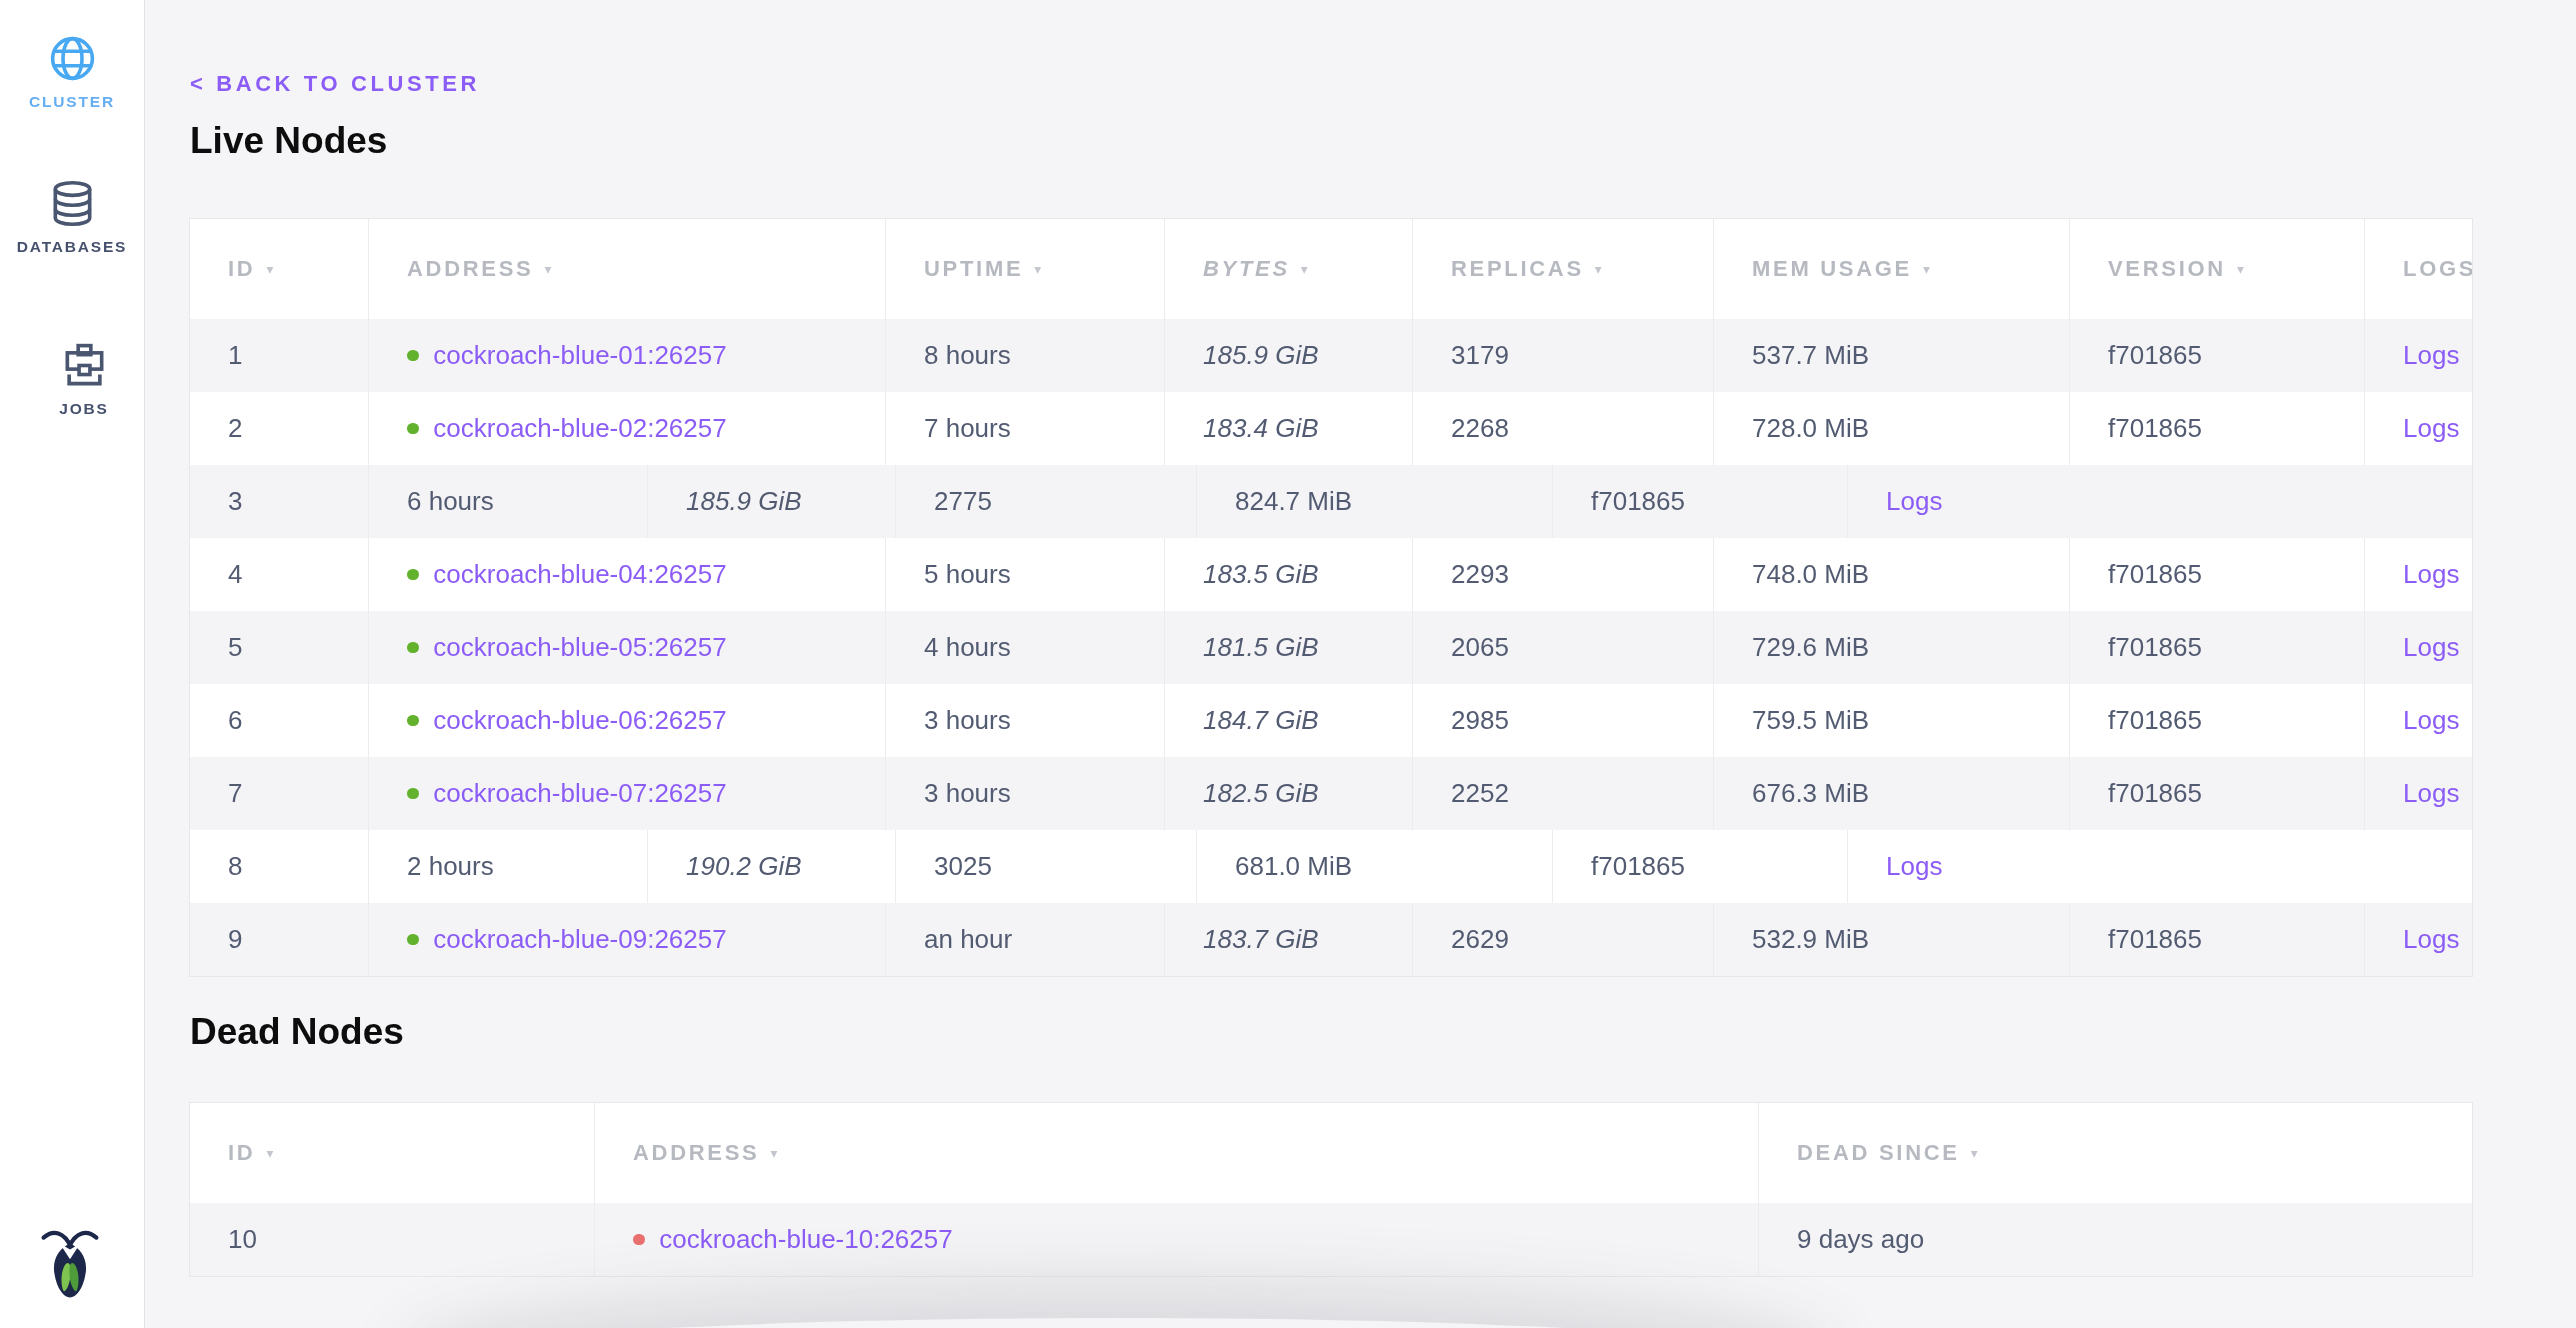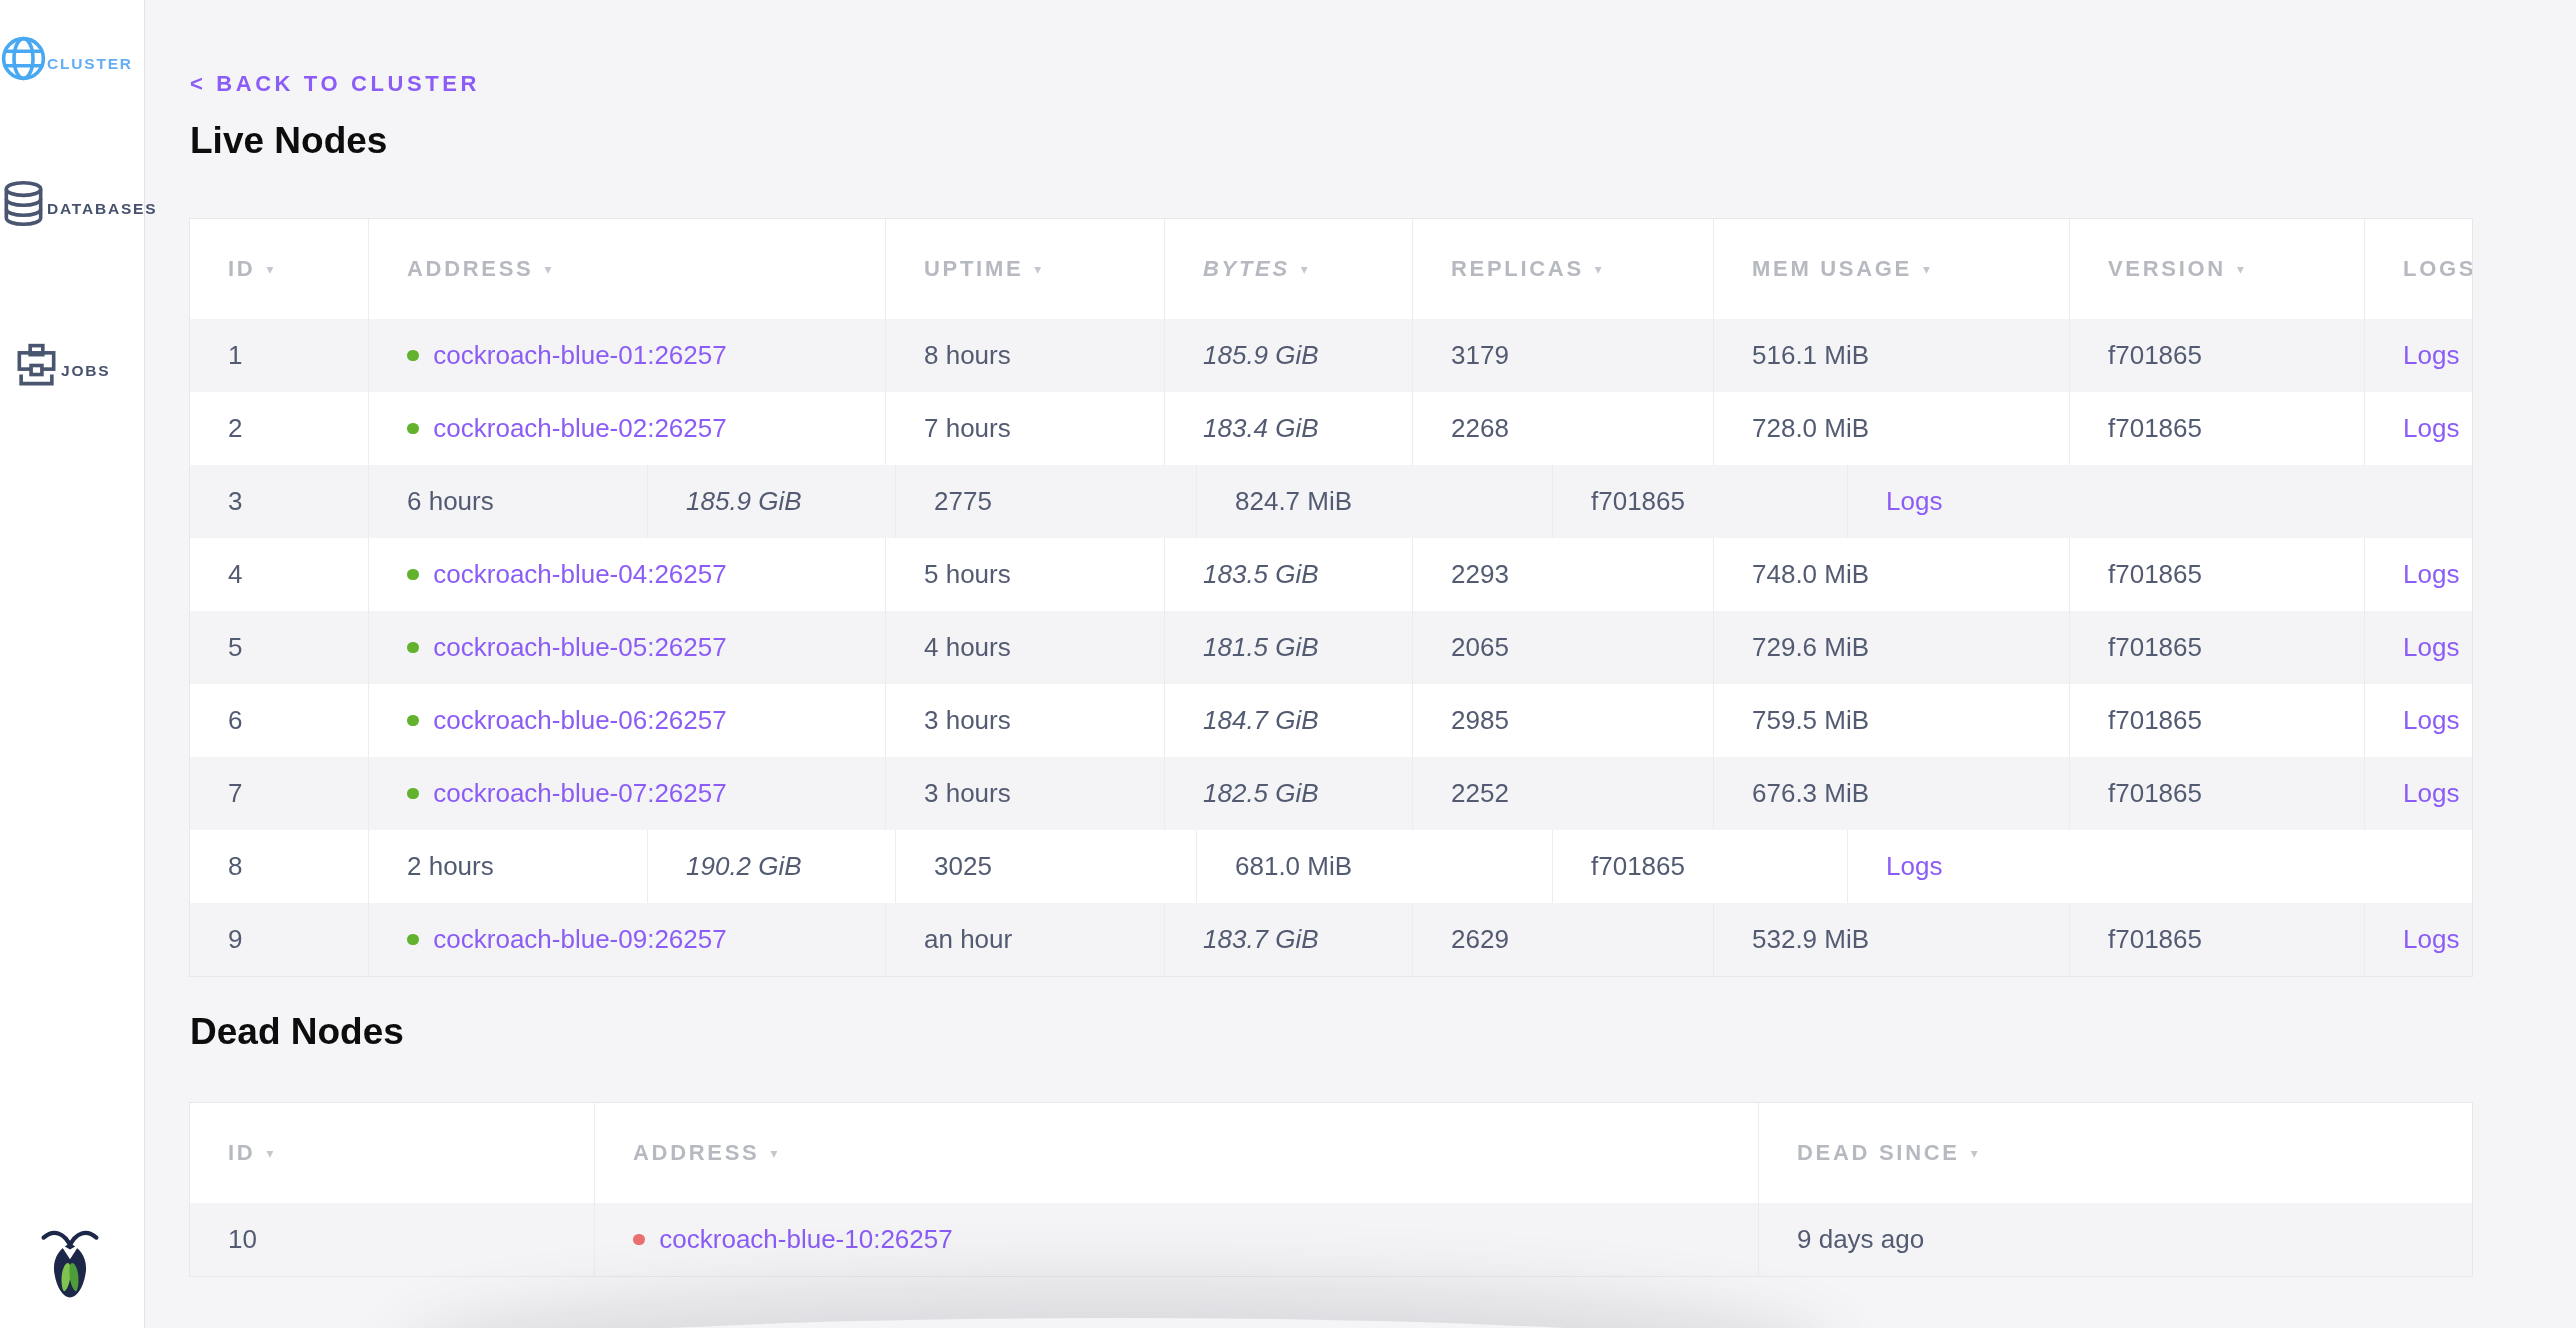--- a/index.html
+++ b/index.html
@@ -1,21 +1,21 @@
 <!DOCTYPE html>
 <html style="font-size:14.5px"><head>
 <meta charset="utf-8">
 <style>
   html,body{margin:0;padding:0;}
   .stage{position:relative;width:2576px;height:1329px;background:#f5f5f7;overflow:hidden;
          font-family:"Liberation Sans","DejaVu Sans",sans-serif;}
   
   .sidebar{position:absolute;left:0;top:0;width:144px;height:1329px;background:#ffffff;
            border-right:0.9px solid #e3e3e7;z-index:2;}
-  .nav-item{position:absolute;left:0;width:144px;display:flex;flex-direction:row;
+  .nav-item{position:absolute;left:0;width:144px;display:flex;flex-direction:column;
             align-items:center;cursor:pointer;}
   .nav-item svg{display:block;}
   .nav-label{margin-top:11px;font-size:15.5px;font-weight:bold;letter-spacing:1.8px;color:#46516d;}
   .nav-item.active .nav-label{color:#64aef2;}
   #nav-cluster{top:35px;}
   #nav-databases{top:180px;}
   #nav-jobs{top:342px;margin-left:12px;}
   .bug-logo{position:absolute;left:40px;top:1222px;width:60px;height:84px;}
   
   .back-link{position:absolute;left:190px;top:71px;font-size:22px;font-weight:bold;
@@ -145,21 +145,21 @@
 
       <div class="tr gray">
         <div class="td w-id">1</div>
         <div class="td w-addr">
           <span class="dot live"></span>
           <a class="link">cockroach-blue-01:26257</a>
         </div>
         <div class="td w-up">8 hours</div>
         <div class="td w-bytes">185.9 GiB</div>
         <div class="td w-rep">3179</div>
-        <div class="td w-mem">516.1 MiB</div>
+        <div class="td w-mem">537.7 MiB</div>
         <div class="td w-ver">f701865</div>
         <div class="td w-logs">
           <a class="link">Logs</a>
         </div>
       </div>
 
       <div class="tr">
         <div class="td w-id">2</div>
         <div class="td w-addr">
           <span class="dot live"></span>

